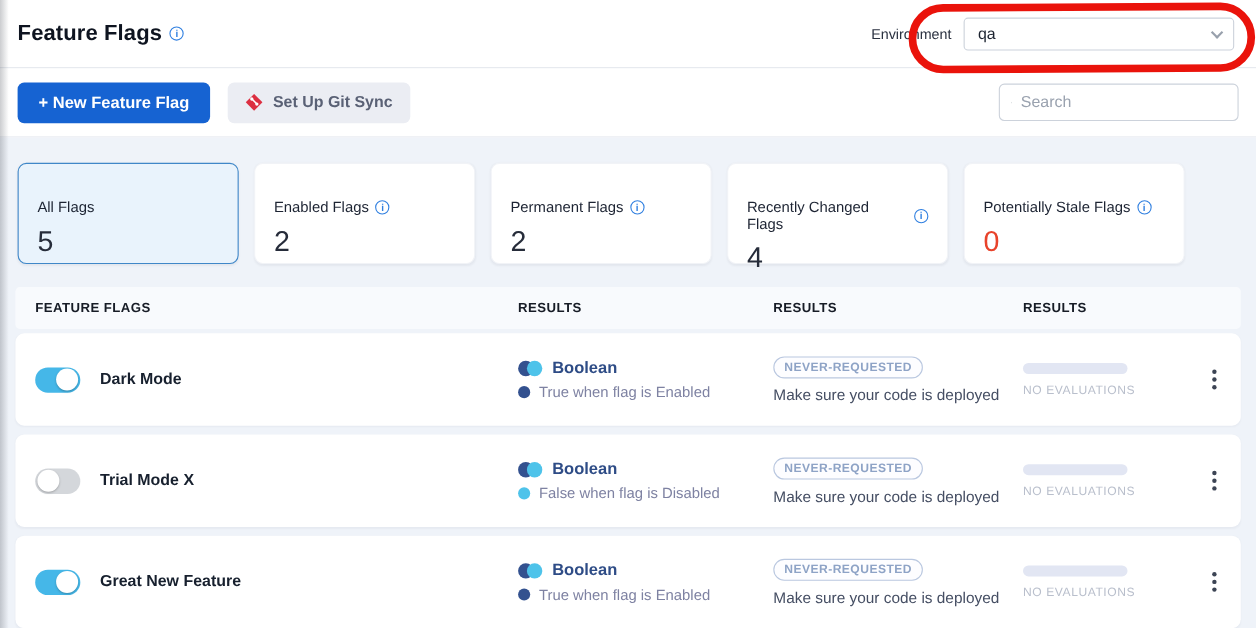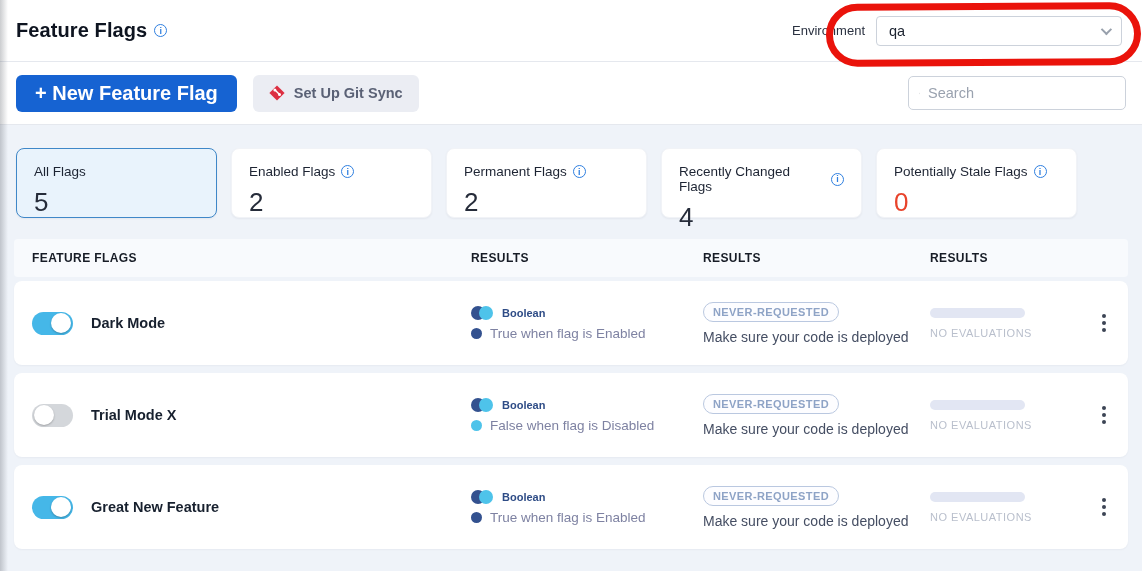--- a/index.html
+++ b/index.html
@@ -23,36 +23,36 @@
   .chevron { width:8px; height:8px; border-right:2px solid #98a0ac; border-bottom:2px solid #98a0ac;
     transform:rotate(45deg) translateY(-2px); }
   .annotation { position:absolute; left:826px; top:3px; width:315px; height:63px;
     border:7px solid #ea130b; border-radius:33px; z-index:90; pointer-events:none;
     transform:rotate(-0.3deg); }
 
   
   .toolbar { height:63px; background:#fff; border-bottom:1px solid #e5e8ee;
     display:flex; align-items:center; padding:0 16px; gap:16px; }
   .btn-primary { height:37px; padding:0 19px; background:#1663d2; color:#fff; border:none;
-    border-radius:6px; font-size:20px; font-weight:700; cursor:pointer;
+    border-radius:6px; font-size:15px; font-weight:700; cursor:pointer;
     display:flex; align-items:center; gap:6px; font-family:inherit; }
   .btn-git { height:37px; padding:0 16px; background:#ebedf3; color:#5a6175; border:none;
     border-radius:6px; font-size:14.5px; font-weight:700; cursor:pointer;
     display:flex; align-items:center; gap:9px; font-family:inherit; }
   .search-box { margin-left:auto; width:218px; height:34px; border:1px solid #ccd2db;
     border-radius:5px; background:#fff; display:flex; align-items:center; padding:0 10px; gap:8px; }
   .search-box input { border:none; outline:none; flex:1; font-size:14.5px; color:#1c2330;
     font-family:Liberation Sans, sans-serif; background:transparent; }
   .search-box input::placeholder { color:#9aa2af; }
 
   
   .content { background:#eff3f9; height:446px; }
   .stats-row { display:flex; gap:14px; padding:23px 16px 0; }
-  .stat-card { width:201px; height:70px; background:#fff; border:1px solid #f1f3f7;
-    border-radius:8px; padding:15px 17px; box-shadow:0 1px 2px rgba(16,24,40,0.05); cursor:pointer; }
+  .stat-card { width:201px; height:92px; background:#fff; border:1px solid #f1f3f7;
+    border-radius:8px; padding:32px 17px; box-shadow:0 1px 2px rgba(16,24,40,0.05); cursor:pointer; }
   .stat-card.selected { background:#e9f3fc; border:1px solid #3f87c8; }
   .card-label { font-size:13.5px; color:#1d2433; display:flex; align-items:center; }
   .card-label .info-icon { width:13px; height:13px; margin-left:6px; }
   .card-value { font-size:26px; color:#262c3a; margin-top:8px; font-weight:400; }
 
   
   .grid-cols { display:grid; grid-template-columns:439px 232px 227px 150px 1fr; align-items:center; }
   .table-head { margin:21px 14px 0; height:38px; background:#f8fafd; border-radius:4px;
     padding-left:18px; font-size:12px; font-weight:700; color:#171c26; letter-spacing:0.4px; }
   .flag-row { margin:4px 14px 8px; height:84px; background:#fff; border-radius:8px;
@@ -64,21 +64,21 @@
   .toggle.off { background:#d4d7db; }
   .toggle .knob { position:absolute; top:1.5px; width:20px; height:20px; border-radius:50%;
     background:#fff; box-shadow:0 1px 2px rgba(0,0,0,0.25); }
   .toggle.on .knob { right:2px; }
   .toggle.off .knob { left:2px; }
   .flag-name { font-size:14.5px; font-weight:600; color:#17202e; }
   .type-line { display:flex; align-items:center; gap:9px; }
   .bool-icon { position:relative; width:22px; height:14px; flex:0 0 auto; }
   .bool-icon .c1 { position:absolute; left:0; top:0; width:14px; height:14px; border-radius:50%; background:#33518f; }
   .bool-icon .c2 { position:absolute; left:8px; top:0; width:14px; height:14px; border-radius:50%; background:#4ec3ea; }
-  .type-label { font-size:11px; font-weight:600; color:#2e4c86; }
+  .type-label { font-size:15px; font-weight:600; color:#2e4c86; }
   .default-line { display:flex; align-items:center; gap:8px; margin-top:6px; }
   .default-dot { width:11px; height:11px; border-radius:50%; flex:0 0 auto; }
   .default-text { font-size:13.5px; color:#7e82a2; }
   .status-badge { display:inline-block; font-size:11px; font-weight:700; color:#8ea3c6;
     border:1px solid #bac8e0; border-radius:10px; padding:3px 9px; letter-spacing:0.4px; background:#fdfdff; }
   .status-text { font-size:14px; color:#454e63; margin-top:7px; }
   .result-bar { width:95px; height:10px; border-radius:5px; background:#e2e6f3; }
   .result-text { font-size:11px; color:#b9bfcc; letter-spacing:0.5px; margin-top:9px; }
   .kebab { justify-self:center; display:flex; flex-direction:column; gap:3px; padding:6px 8px; cursor:pointer; }
   .kebab i { width:4px; height:4px; border-radius:50%; background:#3c4454; }

